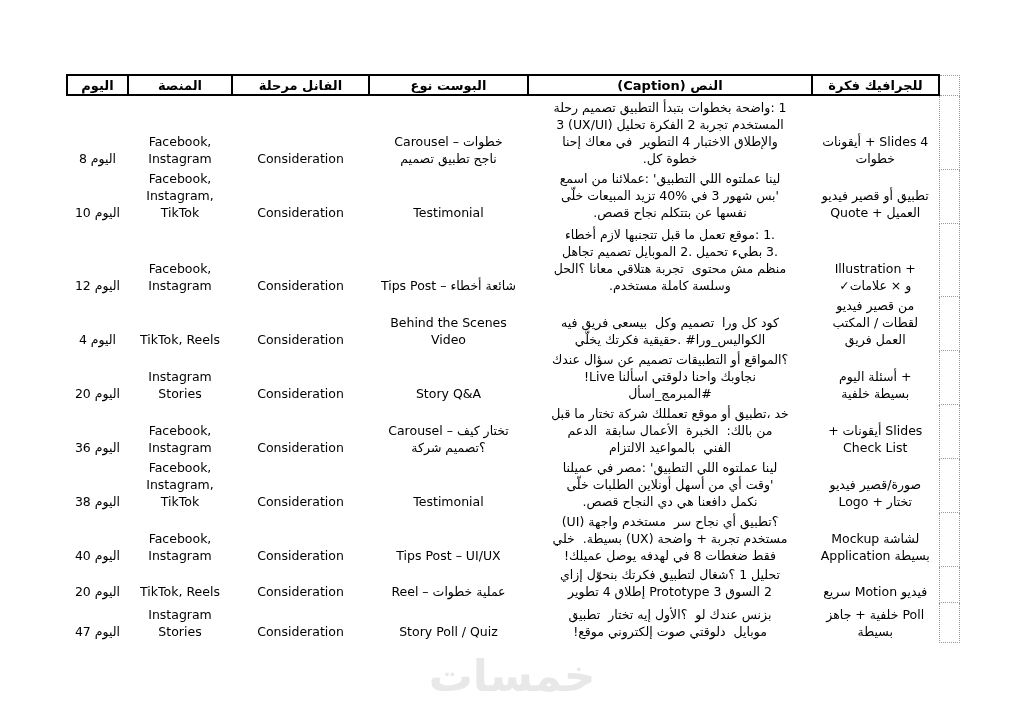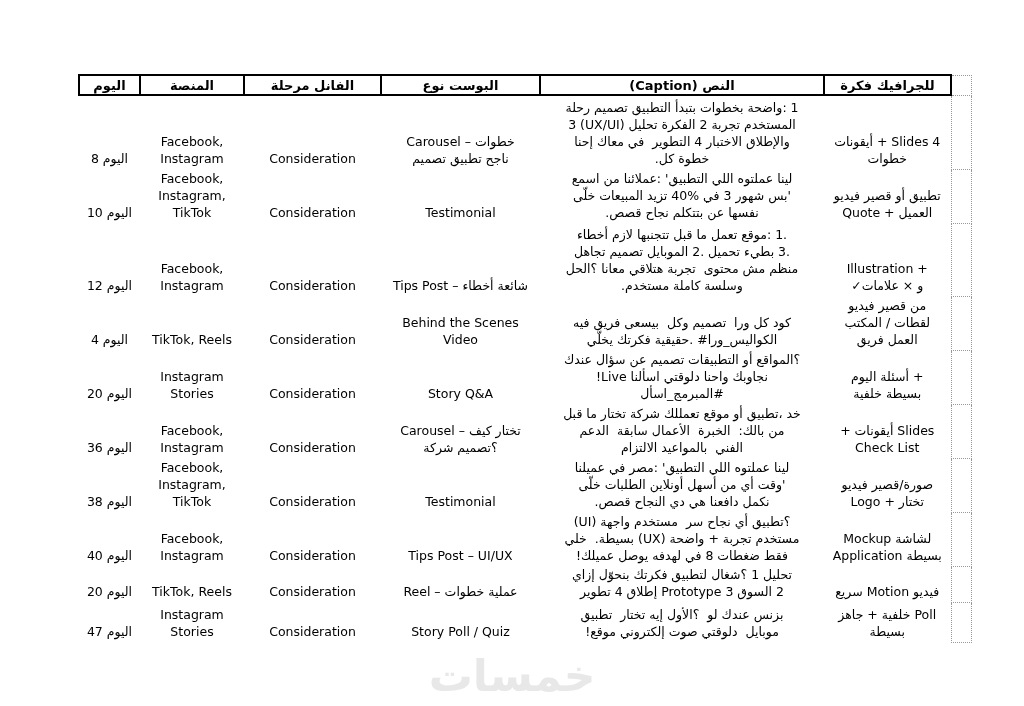--- a/index.html
+++ b/index.html
@@ -3,21 +3,21 @@
 <meta charset="utf-8">
 <style>
   html,body{margin:0;padding:0;background:#ffffff;}
   body{
     width:1024px;height:706px;position:relative;overflow:hidden;
     font-family:"DejaVu Sans","Liberation Sans",sans-serif;
     color:#000;
   }
   .page{position:absolute;left:0;top:0;width:1024px;height:706px;background:#fff;}
   table.plan{
-    position:absolute;left:78px;top:74px;
+    position:absolute;left:66px;top:74px;
     border-collapse:collapse;table-layout:fixed;
     font-size:12.5px;line-height:17px;
   }
   table.plan th{
     border:2px solid #000;
     font-weight:bold;font-size:13px;
     padding:0 2px;height:18px;text-align:center;vertical-align:middle;
     white-space:nowrap;overflow:hidden;
   }
   table.plan th.spacer{border:1px dotted #999;border-left:2px solid #000;}

